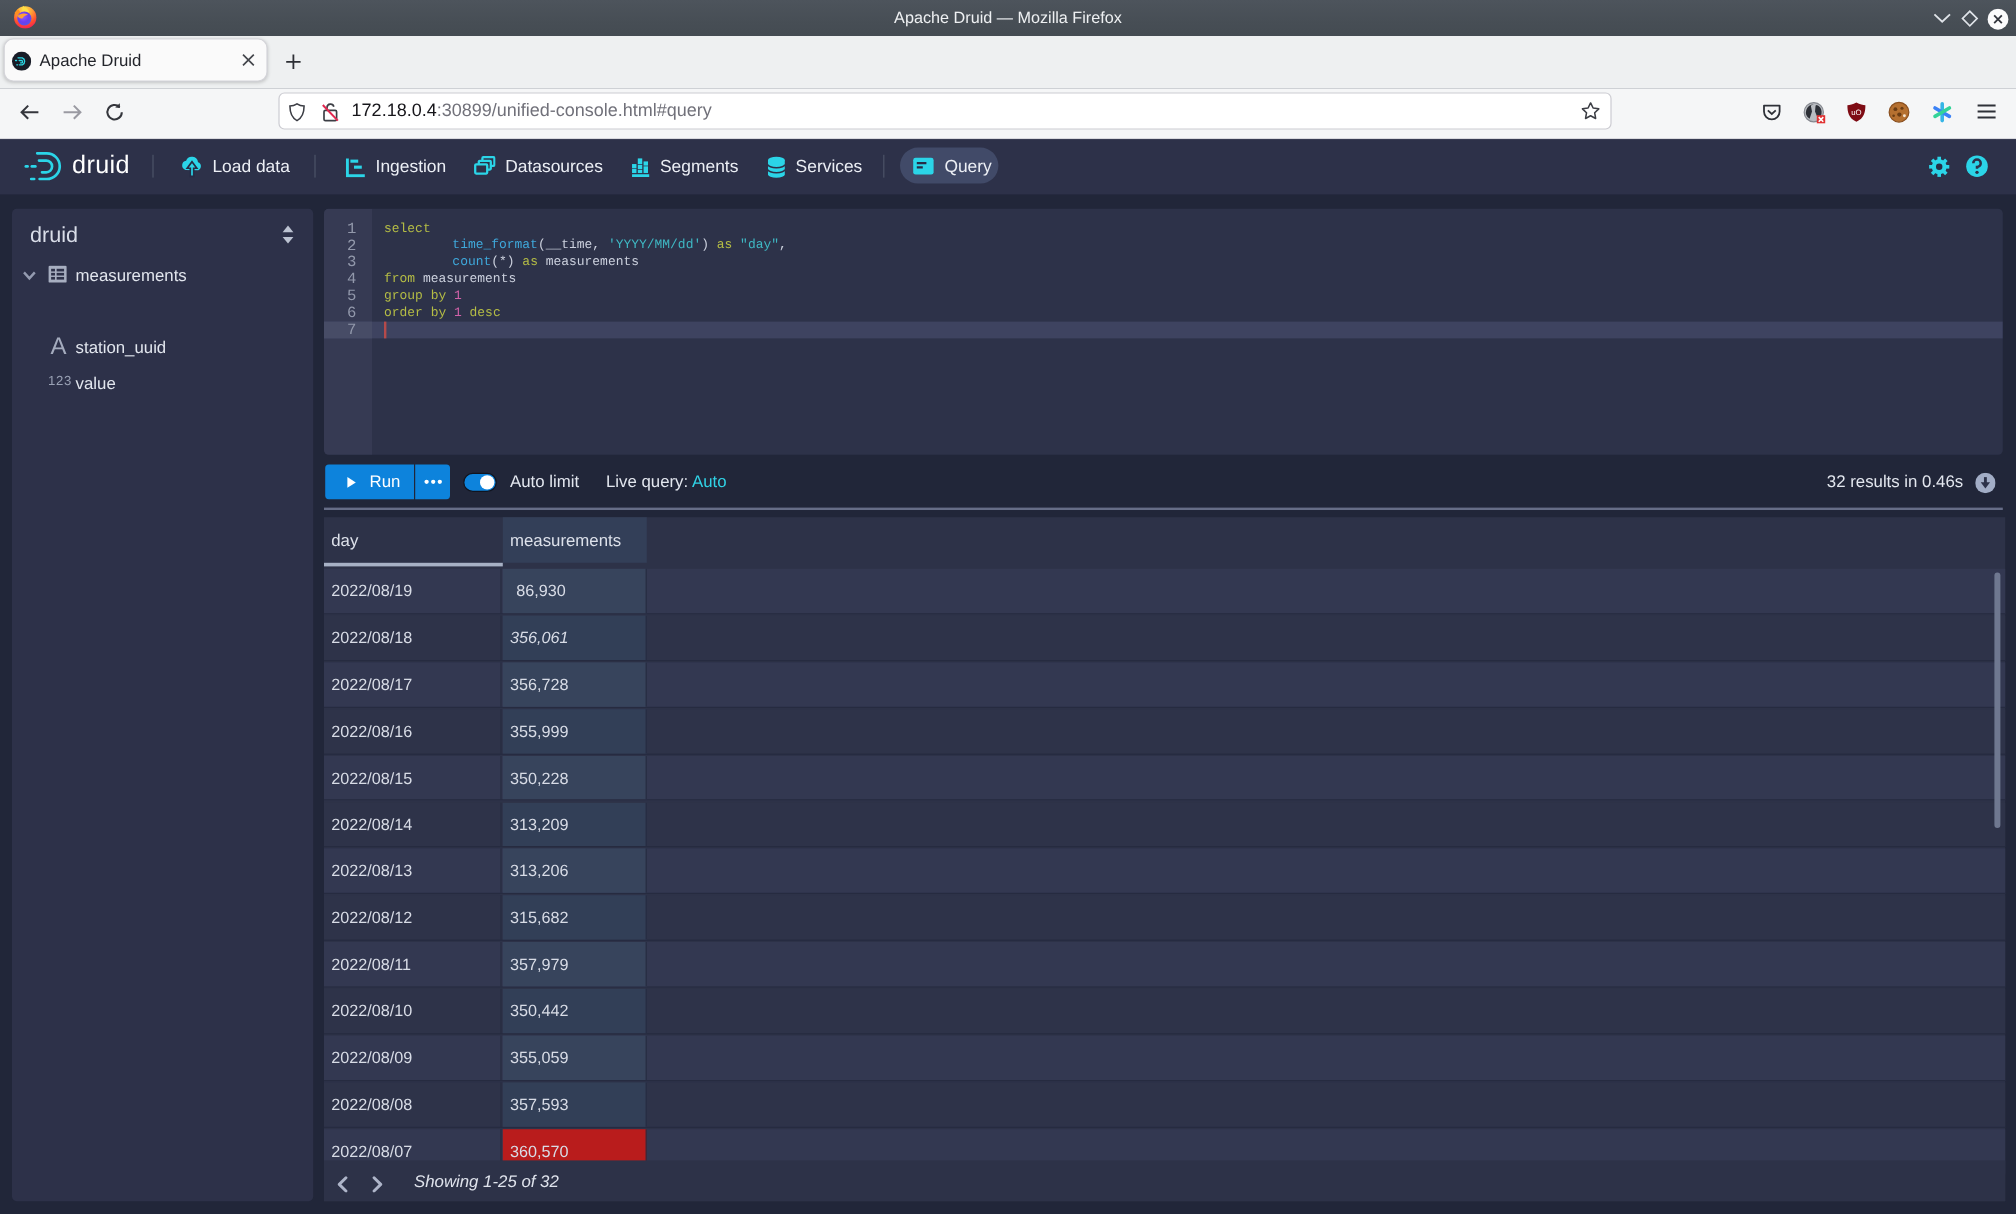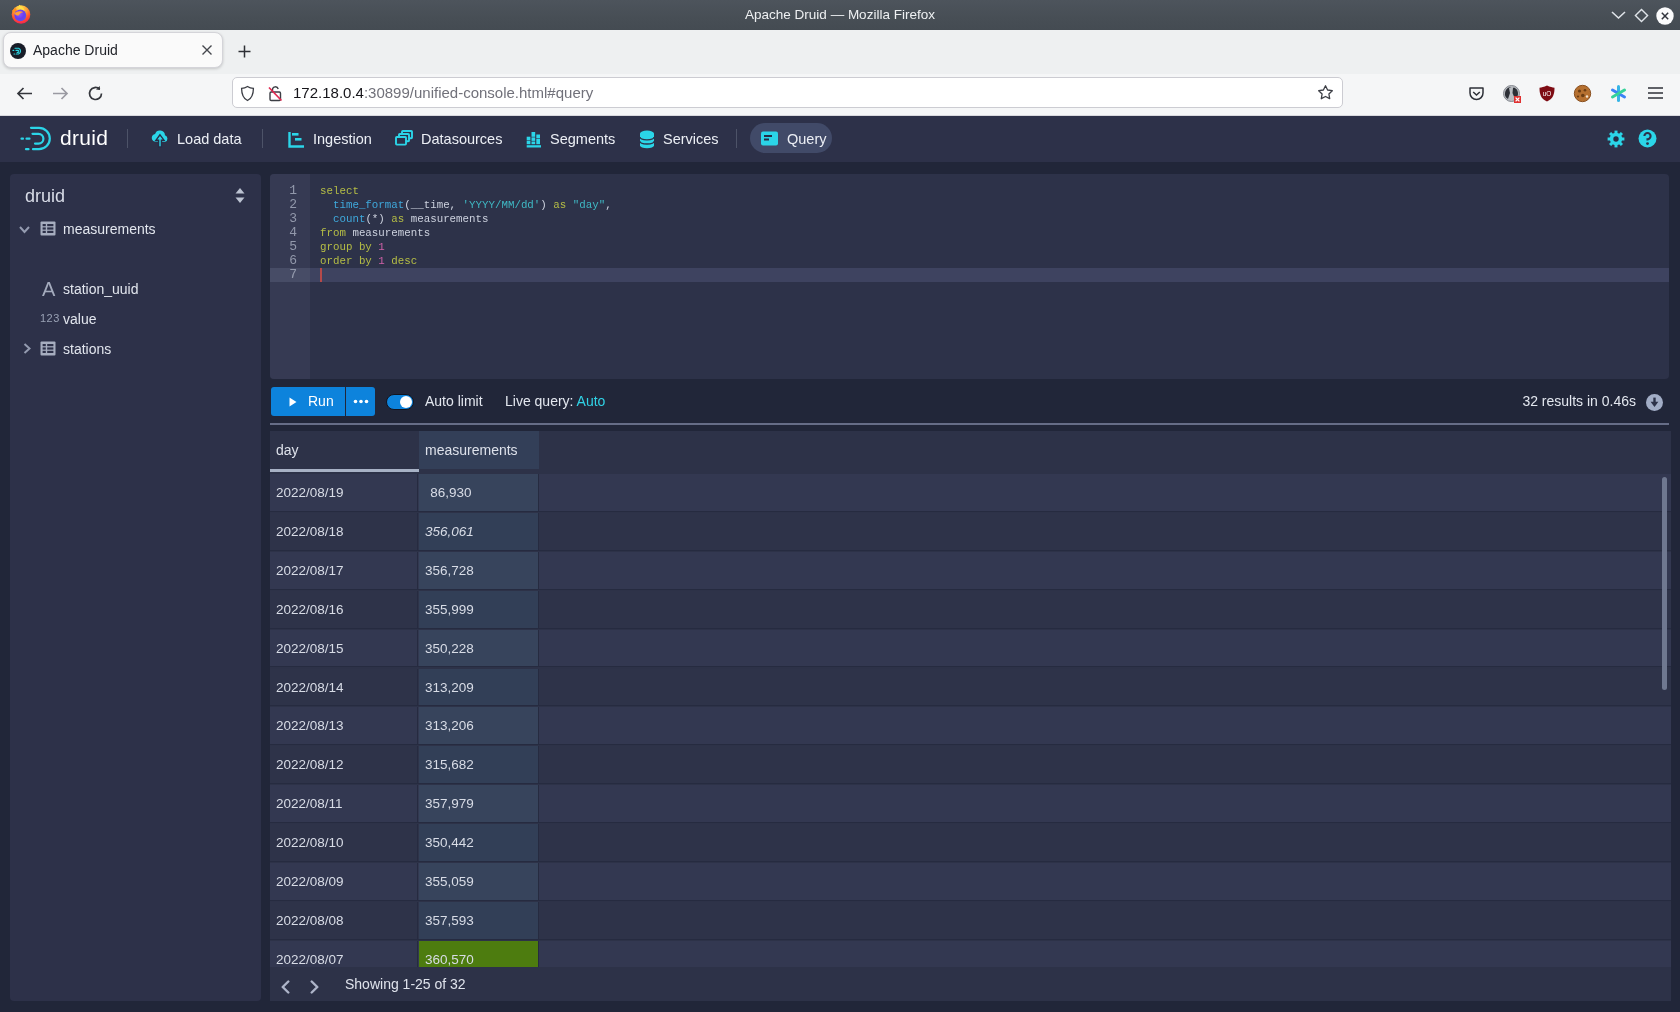--- a/index.html
+++ b/index.html
@@ -37,21 +37,21 @@
   .treelabel { position:absolute; left:53px; top:0; height:30px; line-height:30px; font-size:14px; color:#e2e6ee; }
   .ticon { position:absolute; color:#99a1b4; }
 
   
   #editor { left:270px; top:174px; width:1399px; height:205px; background:#2d3249; border-radius:4px; overflow:hidden; }
   #gutter { position:absolute; left:0; top:0; width:40px; height:205px; background:#363a53; }
   .gl { position:absolute; left:0; width:27px; height:14px; line-height:14px; text-align:right;
         font-family:"Liberation Mono",monospace; font-size:13px; color:#9298ab; }
   .cl { position:absolute; left:50px; height:14px; line-height:14px; white-space:pre;
         font-family:"Liberation Mono",monospace; font-size:10.8px; color:#ccd1de; }
-  .kw { color:#b5bd45; } .fn { color:#3fa9dc; } .str { color:#3fb8c4; } .num { color:#cf61a8; }
+  .kw { color:#b5bd45; } .fn { color:#3fa9dc;margin-left:44px; } .str { color:#3fb8c4; } .num { color:#cf61a8; }
   #activeline { position:absolute; left:0; top:94px; width:1399px; height:14px; background:#3e4360; }
   #activegutter { position:absolute; left:0; top:94px; width:40px; height:14px; background:#474c66; }
   #cursor { position:absolute; left:50px; top:94px; width:2px; height:14px; background:#b54a4a; }
 
   
   #runbtn { left:271px; top:387px; width:74px; height:29px; background:#0d83dc; border-radius:3px 0 0 3px;
     color:#fff; font-size:14px; }
   #morebtn { left:346px; top:387px; width:29px; height:29px; background:#0d83dc; border-radius:0 3px 3px 0; }
   #toggle { left:386px; top:394px; width:28px; height:16px; background:#0d83dc; border-radius:8px; border:1px solid #11141f; }
   #knob { position:absolute; right:1px; top:1px; width:12px; height:12px; background:#fff; border-radius:50%; }
@@ -63,21 +63,21 @@
   
   #table { left:270px; top:431px; width:1401px; height:570px; background:#2d3248; }
   .hcell { position:absolute; top:0; height:38px; line-height:38px; font-size:14px; color:#dde1ea; }
   #dayul { position:absolute; left:0; top:38px; width:149px; height:3px; background:#a7b1c5; }
   .row { position:absolute; left:0; width:1401px; }
   .c1 { position:absolute; left:0; top:0; height:100%; width:148px; border-right:1px solid #262b40;
         line-height:38px; font-size:13.5px; color:#d8dce6; padding-left:6px; }
   .c2 { position:absolute; left:149px; top:0; height:100%; width:120px; border-right:1px solid #262b40;
         line-height:38px; font-size:13.5px; color:#d8dce6; }
   .c2 span { display:inline-block; width:46.5px; text-align:right; margin-left:6px; }
-  #pager { left:270px; top:967px; width:1401px; height:34px; background:#2d3248; }
+  #pager { left:270px; top:967px; width:1401px; height:34px; background:#2d3248;font-style:italic; }
   #pagertext { position:absolute; left:75px; top:0; height:34px; line-height:34px; font-size:14px; color:#dfe3ec; }
   #scrollthumb { left:1662px; top:477px; width:5px; height:213px; background:#6f7890; border-radius:2.5px; }
 </style>
 </head>
 <body>
 
   <div class="abs" id="titlebar"></div>
   <div class="abs" id="titletext">Apache Druid — Mozilla Firefox</div>
   <svg class="abs" style="left:11px; top:4px;" width="20" height="20" viewBox="0 0 20 20">
     <defs>
@@ -307,37 +307,20 @@
     <div class="treerow" style="top:100px;">
       <div class="ticon" style="left:32px; top:3px; font-size:20px; line-height:24px; font-weight:normal; color:#a4abbd;">A</div>
       <div class="treelabel">station_uuid</div>
     </div>
 
     <div class="treerow" style="top:130px;">
       <div class="ticon" style="left:30px; top:8px; font-size:11px; font-weight:normal; color:#99a1b4; letter-spacing:0.5px;">123</div>
       <div class="treelabel">value</div>
     </div>
 
-    <div class="treerow" style="top:160px;">
-      <svg class="ticon" style="left:11px; top:9px;" width="11" height="11" viewBox="0 0 11 11">
-        <path d="M3.5 1 L8.5 5.5 L3.5 10" stroke="#949bb0" stroke-width="2" fill="none"></path>
-      </svg>
-      <svg class="ticon" style="left:30px; top:7px;" width="16" height="15" viewBox="0 0 16 15">
-        <rect x="0.5" y="0.5" width="15" height="14" rx="1" fill="#a7aec0"></rect>
-        <g fill="#2d3149">
-          <rect x="2.6" y="3" width="3.2" height="2.2"></rect>
-          <rect x="7.2" y="3" width="6.2" height="2.2"></rect>
-          <rect x="2.6" y="6.4" width="3.2" height="2.2"></rect>
-          <rect x="7.2" y="6.4" width="6.2" height="2.2"></rect>
-          <rect x="2.6" y="9.8" width="3.2" height="2.2"></rect>
-          <rect x="7.2" y="9.8" width="6.2" height="2.2"></rect>
-        </g>
-      </svg>
-      <div class="treelabel">stations</div>
-    </div>
   </div>
 
   <div class="abs" id="editor">
     <div id="gutter"></div>
     <div id="activeline"></div>
     <div id="activegutter"></div>
     <div class="gl" style="top:10px;">1</div>
     <div class="gl" style="top:24px;">2</div>
     <div class="gl" style="top:38px;">3</div>
     <div class="gl" style="top:52px;">4</div>
@@ -427,21 +410,21 @@
       <div class="row" style="top: 432px; height: 37.9px; border-bottom: 1px solid rgb(38, 43, 64); background: rgb(51, 56, 81);">
         <div class="c1">2022/08/09</div>
         <div class="c2" style="background: rgb(55, 68, 92);"><span>355,059</span></div>
       </div>
       <div class="row" style="top: 470.9px; height: 37.9px; border-bottom: 1px solid rgb(38, 43, 64); background: rgb(46, 51, 73);">
         <div class="c1">2022/08/08</div>
         <div class="c2" style="background: rgb(50, 63, 87);"><span>357,593</span></div>
       </div>
       <div class="row" style="top: 509.8px; height: 37.9px; border-bottom: 1px solid rgb(38, 43, 64); background: rgb(51, 56, 81);">
         <div class="c1">2022/08/07</div>
-        <div class="c2" style="background: #4d7c0f;"><span>360,570</span></div>
+        <div class="c2" style="background: #b91c1c;"><span>360,570</span></div>
       </div>
     </div>
   </div>
   <div class="abs" id="pager">
     <svg style="position:absolute; left:10px; top:13px;" width="10" height="14" viewBox="0 0 10 14">
       <path d="M8.3 1.5 L2.7 7 L8.3 12.5" stroke="#aeb5c9" stroke-width="2.4" fill="none" stroke-linecap="round" stroke-linejoin="round"></path>
     </svg>
     <svg style="position:absolute; left:40px; top:13px;" width="10" height="14" viewBox="0 0 10 14">
       <path d="M1.7 1.5 L7.3 7 L1.7 12.5" stroke="#aeb5c9" stroke-width="2.4" fill="none" stroke-linecap="round" stroke-linejoin="round"></path>
     </svg>

